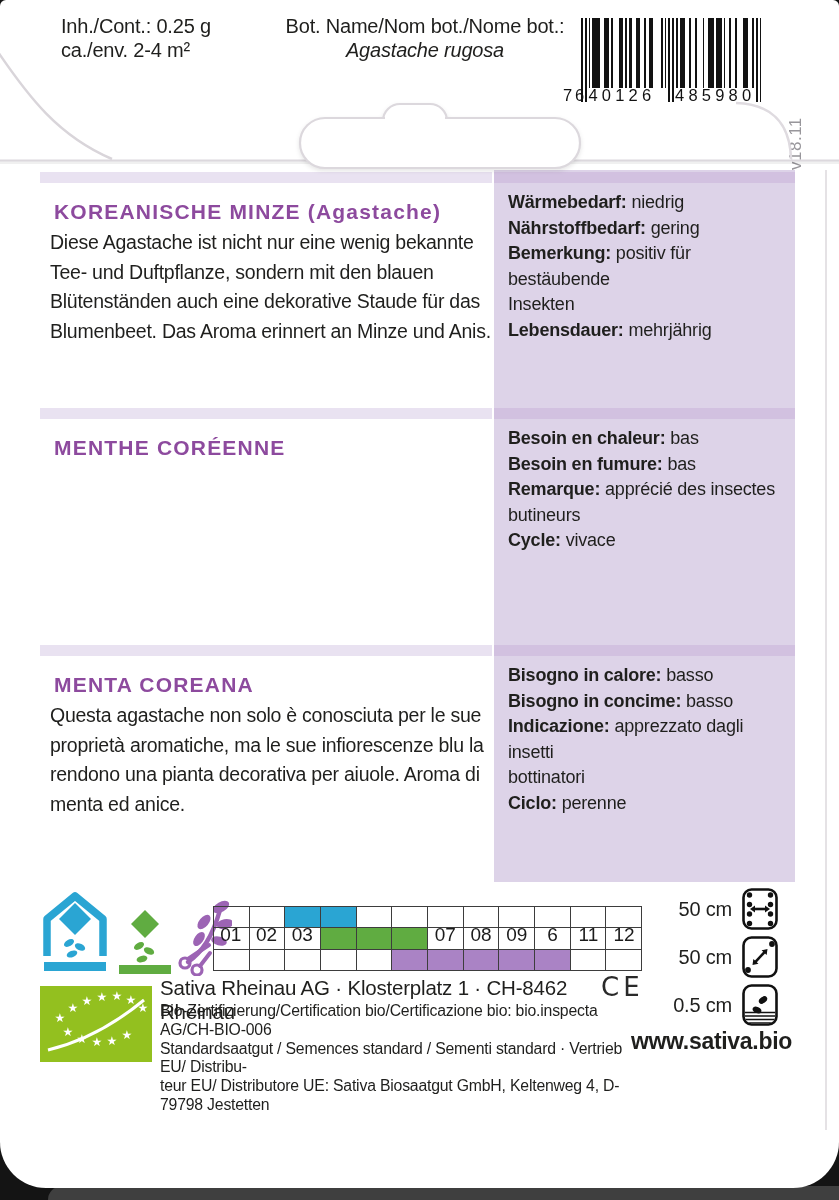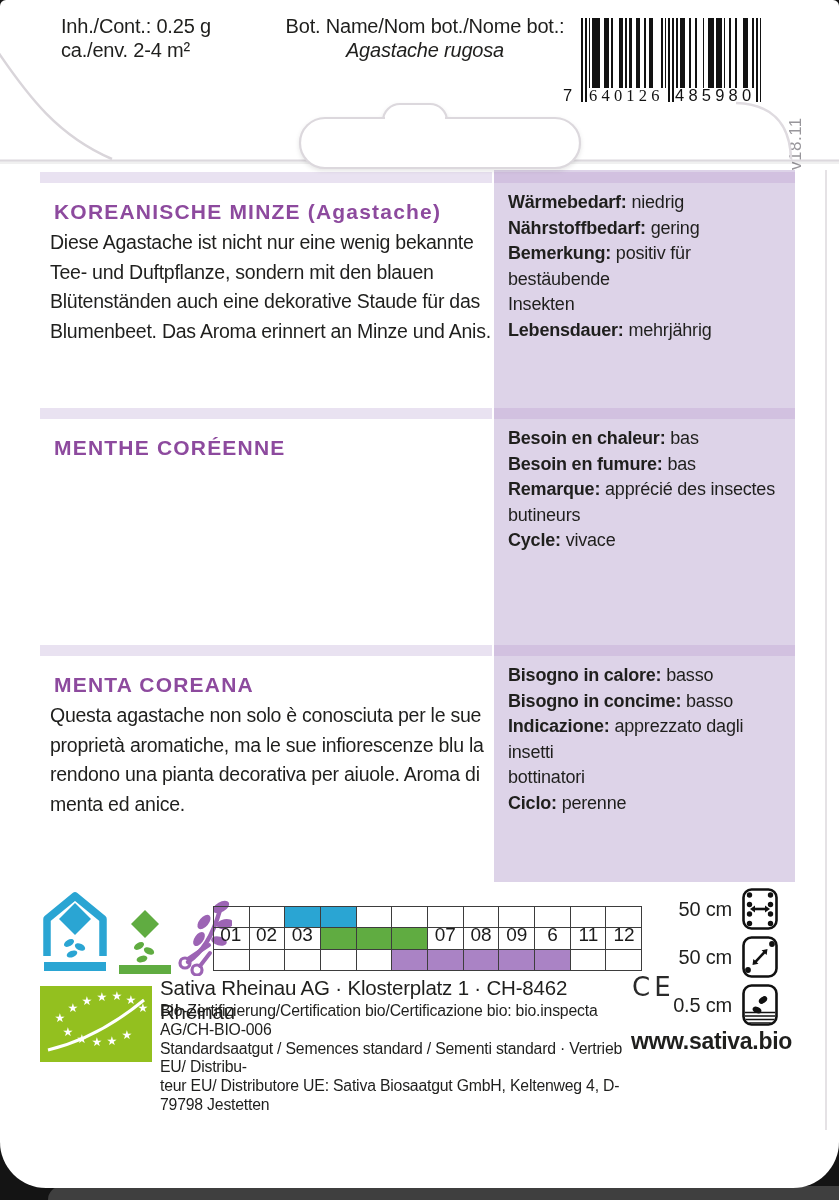--- a/index.html
+++ b/index.html
@@ -16,21 +16,21 @@
   
   #inh-block{position:absolute;left:45px;top:14px;font-size:20px;line-height:24px;letter-spacing:-0.2px;margin-left:16px;}
   #bot-block{position:absolute;left:265px;top:14px;width:320px;text-align:center;font-size:20px;line-height:24px;letter-spacing:-0.2px;}
   #bot-name{font-style:italic;}
   #barcode{position:absolute;left:563px;top:16px;width:220px;height:106px;}
   #barcode-bars{position:absolute;left:18px;top:2px;width:176px;height:86px;}
   .bc-bar{position:absolute;top:0;width:1.9px;height:70px;background:#121212;}
   .bc-bar.tall{height:84px;}
   .bc-digit{position:absolute;top:70px;font-size:16.5px;color:#121212;}
   #bc-first{left:0;}
-  #bc-left{left:26px;letter-spacing:4.2px;font-family:Liberation Serif, serif;}
+  #bc-left{left:12px;letter-spacing:4.2px;}
   #bc-right{left:112px;letter-spacing:4.2px;}
   #version-tag{position:absolute;left:786px;top:50px;height:120px;
     writing-mode:vertical-rl;transform:rotate(180deg);
     font-size:17px;color:#98969b;letter-spacing:0.5px;}
   
   #diecut{position:absolute;left:0;top:0;z-index:6;pointer-events:none;}
   #hang-slot{position:absolute;left:288px;top:94px;z-index:7;pointer-events:none;
     filter:drop-shadow(0 2px 2px rgba(0,0,0,0.10));}
   
   #info-panel{position:absolute;left:494px;top:170px;width:301px;height:712px;background:#ddd3e8;}
@@ -60,21 +60,21 @@
   #icon-greenhouse{position:absolute;left:42px;top:892px;}
   #icon-sow{position:absolute;left:118px;top:908px;}
   #icon-cut{position:absolute;left:176px;top:896px;}
   
   .spacing-label{position:absolute;left:626px;width:106px;text-align:right;font-size:20px;letter-spacing:-0.2px;}
   .spacing-icon{position:absolute;left:742px;}
   
   #eu-logo{position:absolute;left:40px;top:986px;width:112px;height:76px;background:#93c01f;}
   #company-line{position:absolute;left:160px;top:976px;width:440px;font-size:20.5px;letter-spacing:-0.2px;}
   #ce-mark{position:absolute;left:601px;top:972px;font-size:26px;letter-spacing:4px;color:#2a2a2a;
-    font-family:"DejaVu Sans",sans-serif;font-weight:400;margin-left:31px;}
+    font-family:"DejaVu Sans",sans-serif;font-weight:400;}
   #cert-lines{position:absolute;left:160px;top:1002px;width:480px;font-size:15.8px;line-height:18.8px;letter-spacing:-0.2px;}
   #website{position:absolute;left:600px;top:1028px;width:192px;text-align:right;
     font-size:23px;font-weight:700;letter-spacing:-0.3px;}
 </style>
 </head>
 <body>
 
 <div id="behind-strip"></div>
 
 <div id="packet">

